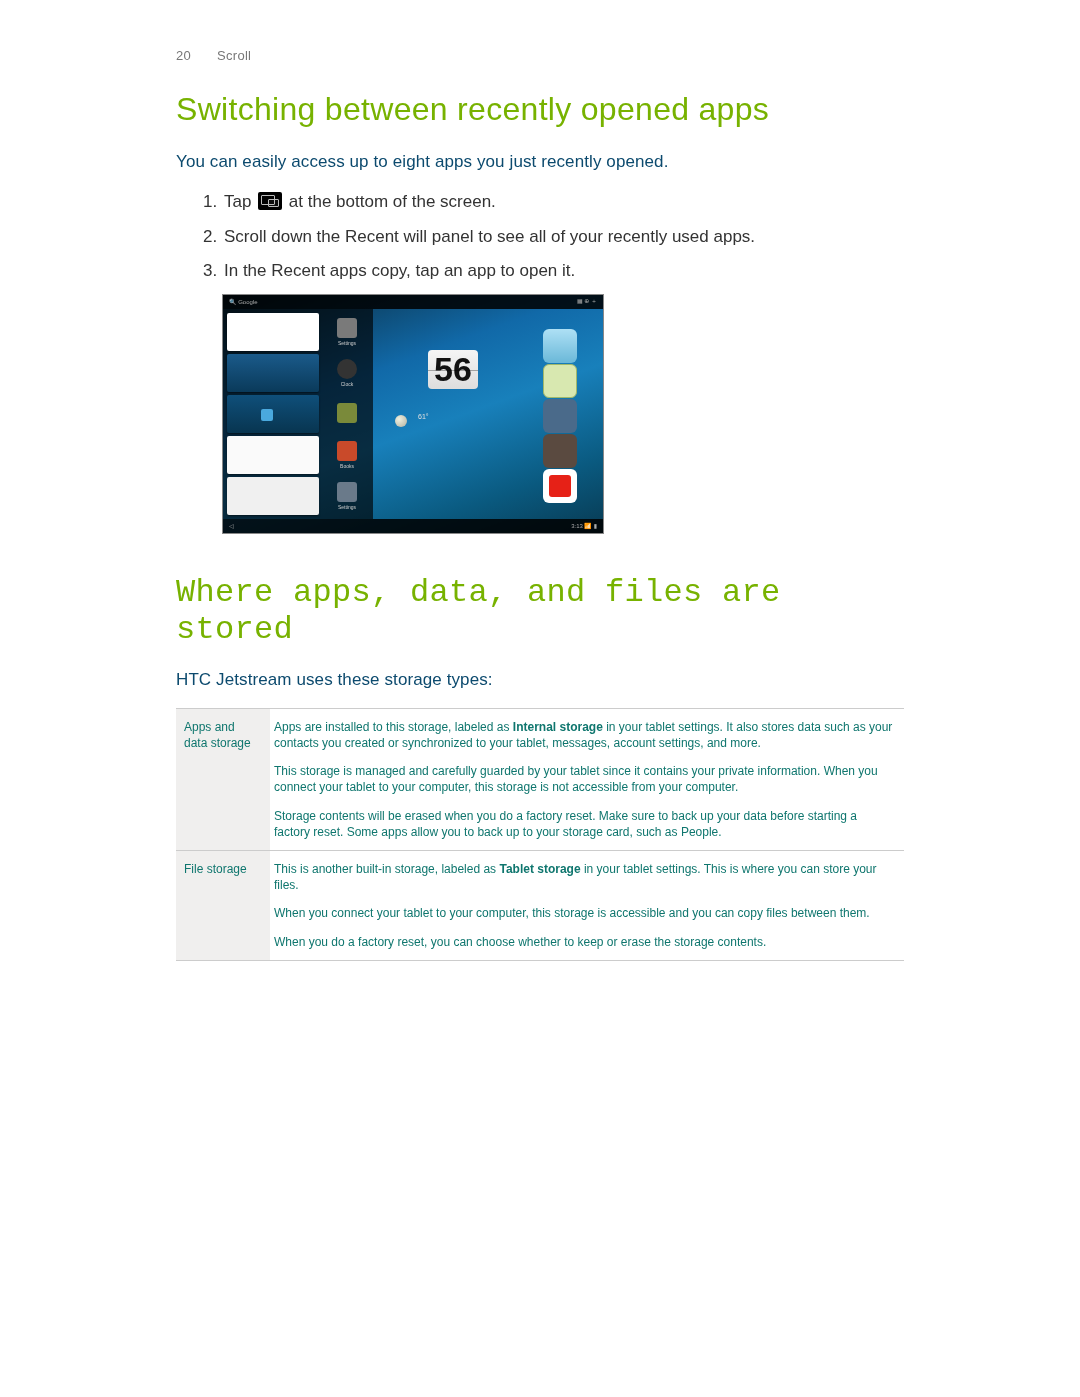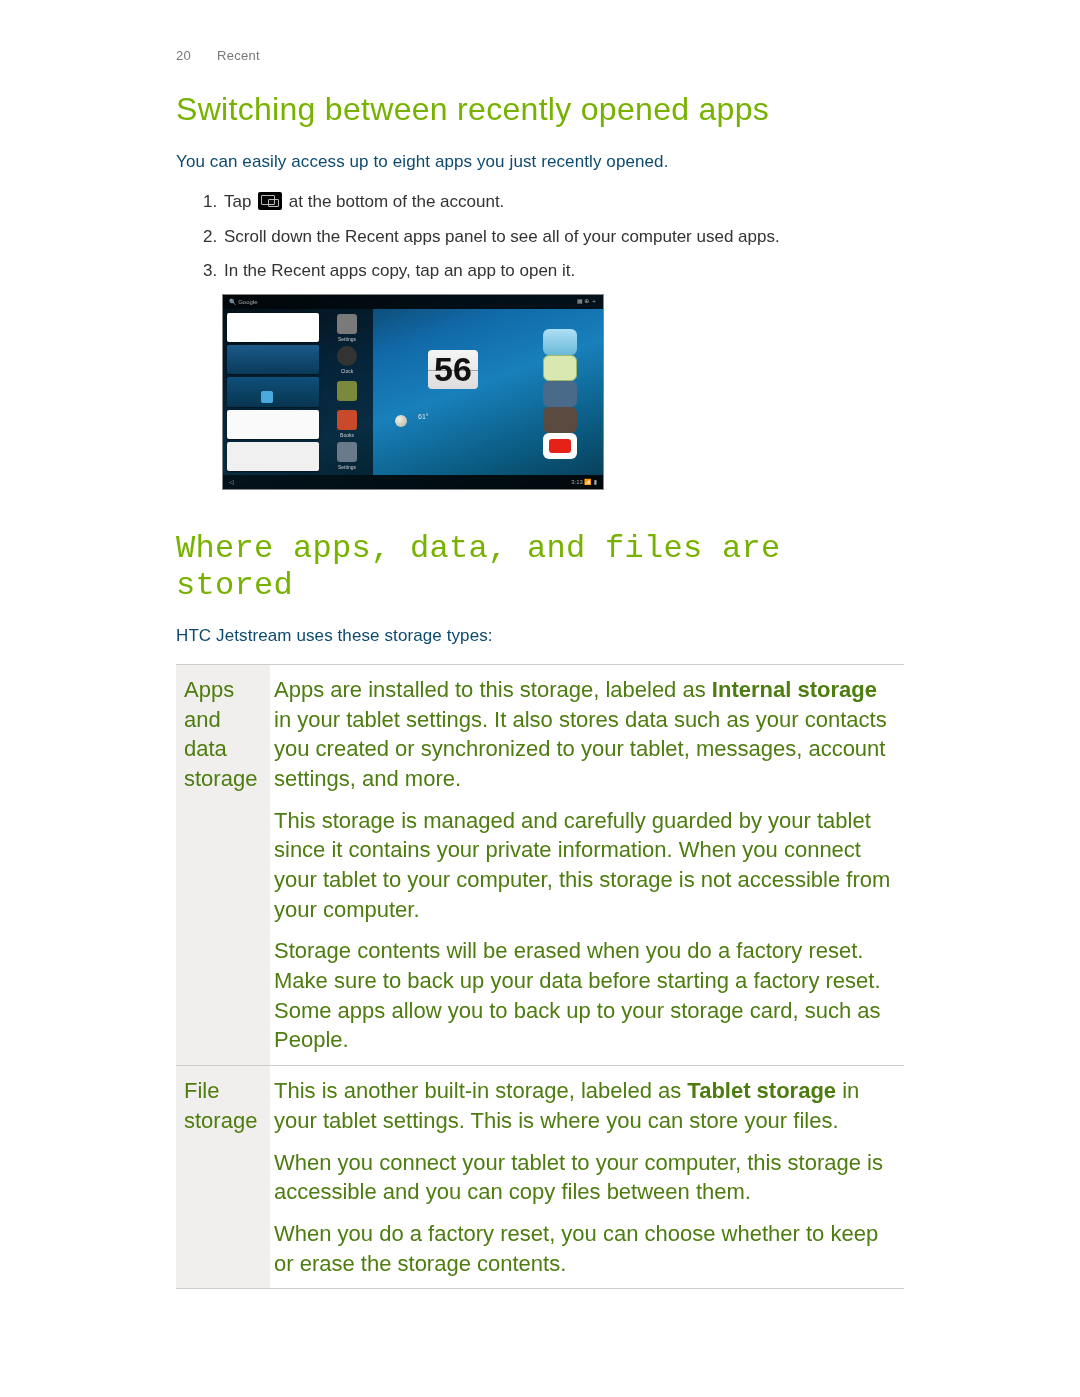--- a/index.html
+++ b/index.html
@@ -69,21 +69,21 @@
       border-radius: 1px;
       background: rgba(255,255,255,0.05);
     }
     .screenshot-wrap {
       margin-left: 46px;
       margin-top: 10px;
       margin-bottom: 40px;
     }
     .tablet-shot {
       width: 382px;
-      height: 196px;
+      height: 240px;
       background: linear-gradient(160deg, #0a2838 0%, #1169a8 35%, #1880bb 55%, #0a5a80 80%, #083a52 100%);
       border: 1px solid #888;
       position: relative;
       overflow: hidden;
     }
     .shot-topbar {
       position: absolute;
       top: 0; left: 0; right: 0;
       height: 14px;
       background: rgba(0,0,0,0.85);
@@ -194,22 +194,22 @@
     .shot-bottombar {
       position:absolute; left:0; right:0; bottom:0; height:14px;
       background: rgba(0,0,0,0.85);
       display:flex; justify-content:space-between; align-items:center;
       padding: 0 6px; font-size:6px; color:#aaa;
     }
     h1.second { margin-top: 4px; margin-bottom: 22px; font-family: Liberation Mono, monospace; }
     .storage-table {
       width: 100%;
       border-collapse: collapse;
-      font-size: 22px;
-      color: #4d7c0f;
+      font-size: 12px;
+      color: #0f766e;
       margin-top: 8px;
     }
     .storage-table tr { border-top: 1px solid #ccc; }
     .storage-table tr:first-child { border-top: 1px solid #ccc; }
     .storage-table tr:last-child { border-bottom: 1px solid #ccc; }
     .storage-table th {
       text-align: left;
       vertical-align: top;
       font-weight: 400;
       background: #f0efee;
@@ -224,32 +224,32 @@
     }
     .storage-table p { margin-bottom: 12px; }
     .storage-table p:last-child { margin-bottom: 0; }
     .lbl { display:inline; }
   </style>
 </head>
 <body>
 
 <div class="page-header">
   <span>20</span>
-  <span>Recent</span>
+  <span>Scroll</span>
 </div>
 
 <h1>Switching between recently opened apps</h1>
 
 <p class="intro">You can easily access up to eight apps you just recently opened.</p>
 
 <ol>
   <li>
-    <span>Tap </span><span class="inline-icon"></span><span> at the bottom of the account.</span>
+    <span>Tap </span><span class="inline-icon"></span><span> at the bottom of the screen.</span>
   </li>
-  <li>Scroll down the Recent apps panel to see all of your computer used apps.</li>
+  <li>Scroll down the Recent will panel to see all of your recently used apps.</li>
   <li>In the Recent apps copy, tap an app to open it.</li>
 </ol>
 
 <div class="screenshot-wrap">
   <div class="tablet-shot">
     <div class="shot-topbar">
       <span>🔍 <span>Google</span></span>
       <span>▦ ⊕ ＋</span>
     </div>
     <div class="shot-sidebar">

